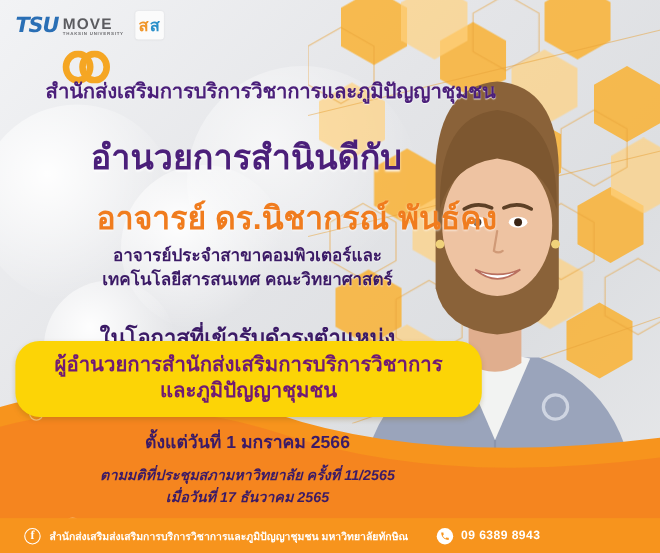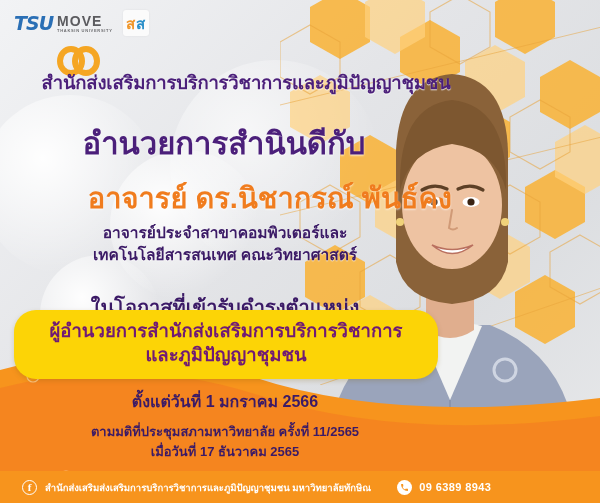--- a/index.html
+++ b/index.html
@@ -96,20 +96,21 @@
     position:absolute; top:389px; left:0; width:450px;
     text-align:center;
     font-size:16px; font-weight:bold; color:#3b1a66;
   }
 
   .resolution {
     position:absolute; top:422px; left:0; width:450px;
     text-align:center;
     font-size:13px; font-weight:bold; color:#3b1a66;
     line-height:1.5;
+    font-style:italic;
   }
 
   
   .footer {
     position:absolute; left:0; bottom:0; width:600px; height:32px;
     background:#f7941d;
     display:flex; align-items:center;
     padding-left:22px;
     gap:8px;
     z-index:5;

